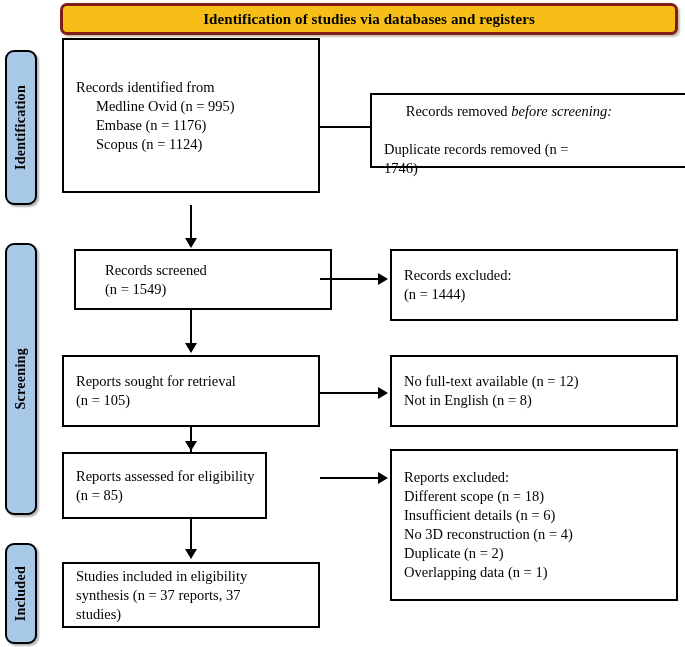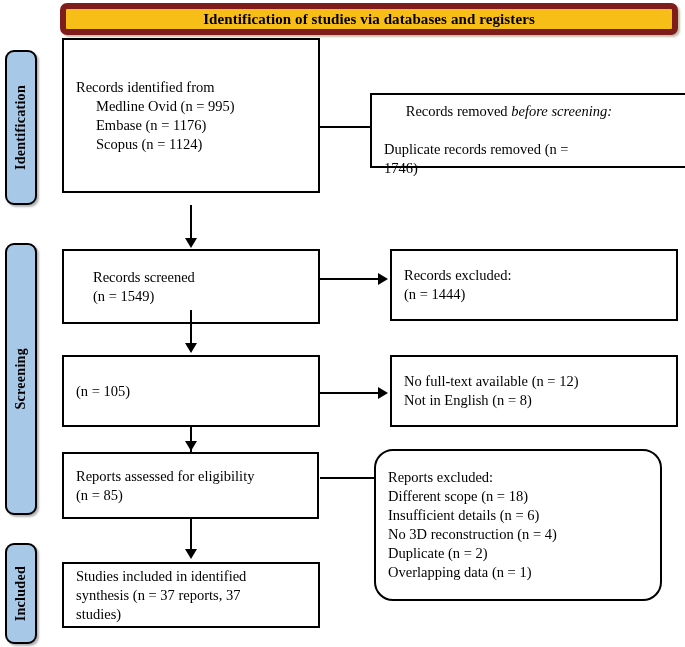--- a/index.html
+++ b/index.html
@@ -14,21 +14,21 @@
     background: #ffffff;
     font-family: "Liberation Serif", "DejaVu Serif", serif;
     overflow: hidden;
   }
 
   
   .banner {
     position: absolute;
     box-sizing: border-box;
     background: #F7BE18;
-    border: 6px solid #7f1d1d;
+    border: 3px solid #7f1d1d;
     border-radius: 7px;
     box-shadow: 2px 2px 2px rgba(90,70,0,0.35);
     display: flex;
     align-items: center;
     justify-content: center;
   }
   .banner-label {
     font-family: "Liberation Serif", "DejaVu Serif", serif;
     font-weight: bold;
     font-size: 15px;
@@ -147,70 +147,71 @@
     <div class="node-line">
       <span>Records removed </span><span class="ital">before screening:</span>
     </div>
     <div class="node-line">Duplicate records removed (n =</div>
     <div class="node-line">1746)</div>
   </div>
 
   <div class="conn-v" style="left:190px; top:205px; height:34px;"></div>
   <div class="arrow-down" style="left:185px; top:238px;"></div>
 
-  <div class="node" style="left:62px; top:249px; width:258px; height:75px;padding-left:29px;">
+  <div class="node" style="left:74px; top:249px; width:258px; height:61px;padding-left:29px;">
     <div class="node-line">Records screened</div>
     <div class="node-line">(n = 1549)</div>
   </div>
 
   <div class="conn-h" style="left:320px; top:278px; width:60px;"></div>
   <div class="arrow-right" style="left:378px; top:273px;"></div>
 
   <div class="node" style="left:390px; top:249px; width:288px; height:72px;">
     <div class="node-line">Records excluded:</div>
     <div class="node-line">(n = 1444)</div>
   </div>
 
   <div class="conn-v" style="left:190px; top:310px; height:34px;"></div>
   <div class="arrow-down" style="left:185px; top:343px;"></div>
 
   <div class="node" style="left:62px; top:355px; width:258px; height:72px;">
+    <div class="node-line">Reports sought for retrieval</div>
     <div class="node-line">(n = 105)</div>
   </div>
 
   <div class="conn-h" style="left:320px; top:392px; width:60px;"></div>
   <div class="arrow-right" style="left:378px; top:387px;"></div>
 
   <div class="node" style="left:390px; top:355px; width:288px; height:72px;">
     <div class="node-line">No full-text available (n = 12)</div>
     <div class="node-line">Not in English (n = 8)</div>
   </div>
 
   <div class="conn-v" style="left:190px; top:427px; height:25px;"></div>
   <div class="arrow-down" style="left:185px; top:441px;"></div>
 
-  <div class="node" style="left:62px; top:452px; width:257px; height:67px;">
+  <div class="node" style="left:62px; top:452px; width:205px; height:67px;">
     <div class="node-line">Reports assessed for eligibility</div>
     <div class="node-line">(n = 85)</div>
   </div>
 
   <div class="conn-h" style="left:320px; top:477px; width:60px;"></div>
   <div class="arrow-right" style="left:378px; top:472px;"></div>
 
-  <div class="node" style="left:374px; top:449px; width:288px; height:152px;border-radius:19px;">
+  <div class="node" style="left:390px; top:449px; width:288px; height:152px;">
     <div class="node-line">Reports excluded:</div>
     <div class="node-line">Different scope (n = 18)</div>
     <div class="node-line">Insufficient details (n = 6)</div>
     <div class="node-line">No 3D reconstruction (n = 4)</div>
     <div class="node-line">Duplicate (n = 2)</div>
     <div class="node-line">Overlapping data (n = 1)</div>
   </div>
 
   <div class="conn-v" style="left:190px; top:519px; height:32px;"></div>
   <div class="arrow-down" style="left:185px; top:549px;"></div>
 
   <div class="node" style="left:62px; top:562px; width:258px; height:66px;">
-    <div class="node-line">Studies included in identified</div>
+    <div class="node-line">Studies included in eligibility</div>
     <div class="node-line">synthesis (n = 37 reports, 37</div>
     <div class="node-line">studies)</div>
   </div>
 
 </div>
 
 </body></html>

